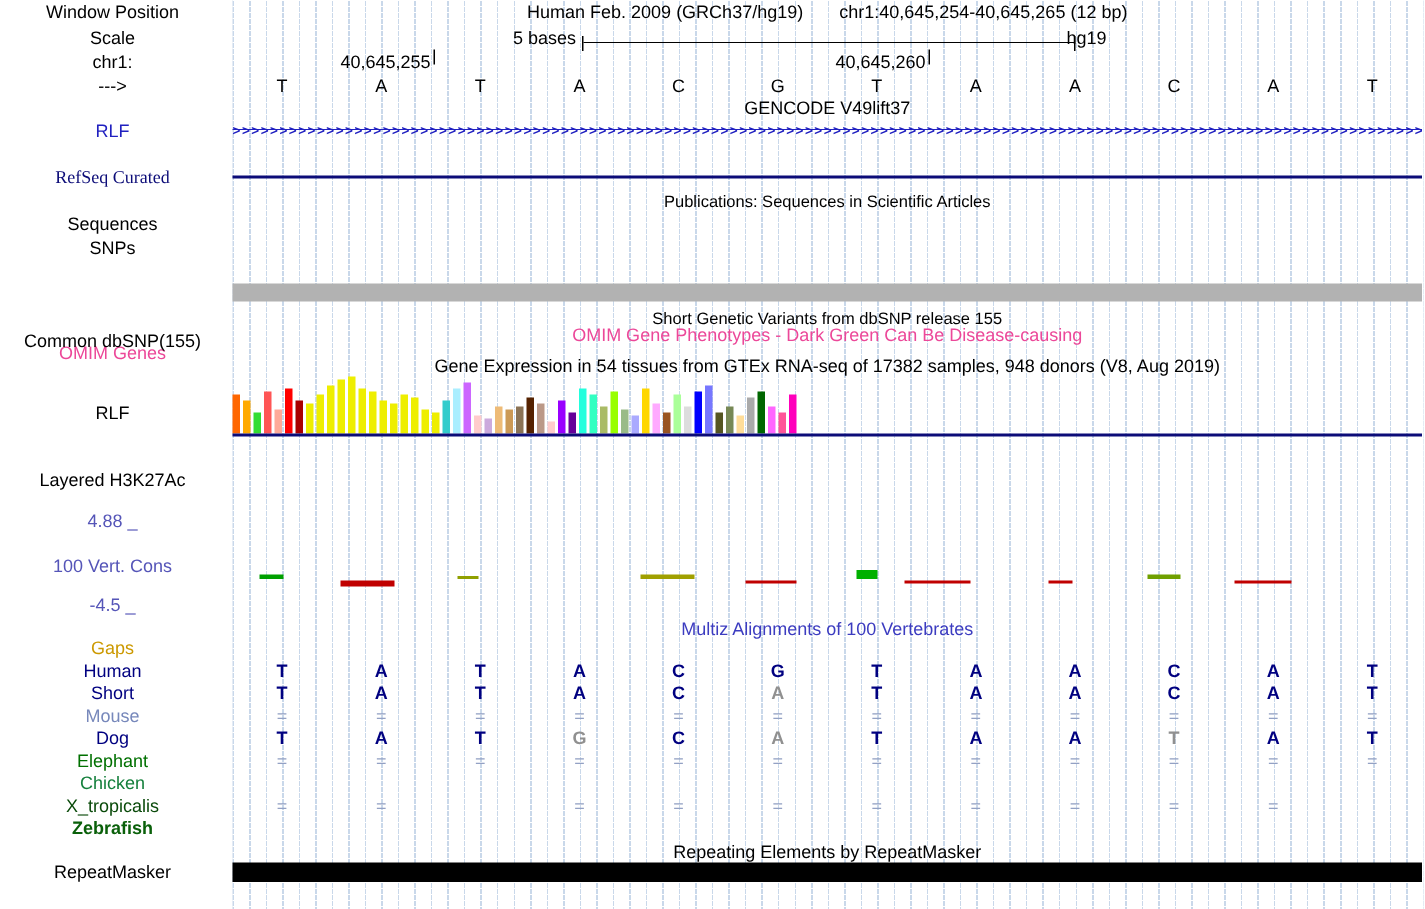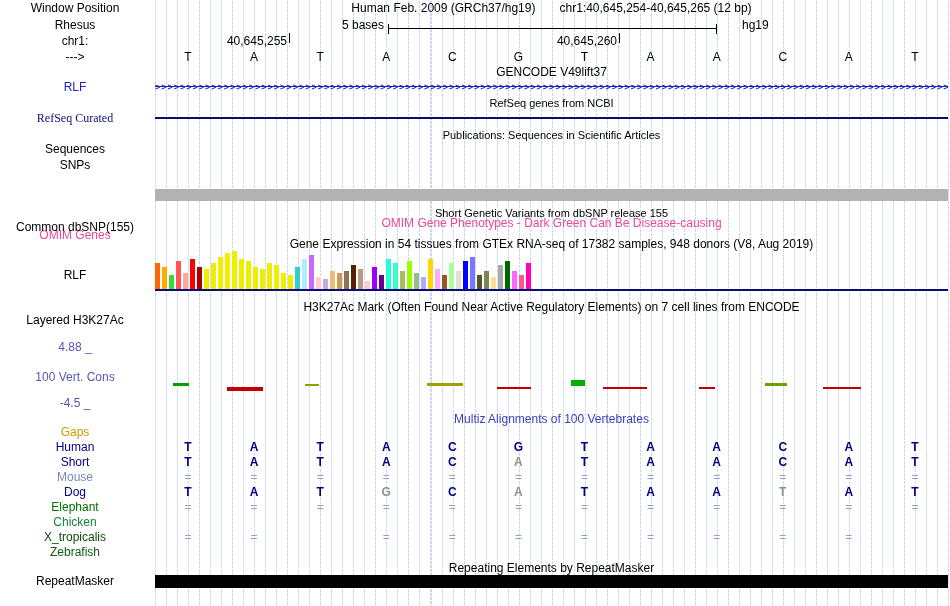--- a/index.html
+++ b/index.html
@@ -28,21 +28,21 @@
   .aln .match{ color:#000080; font-weight:bold; }
   .aln .dim{ color:#909090; font-weight:bold; }
   .aln .eq{ color:#93a1c4; }
   .tick{ position:absolute; width:1px; height:10px; background:#000; top:33px; }
   #scale-bases{ position:absolute; left:240px; width:144px; top:18px; text-align:right; }
   #scale-bar{
     position:absolute; left:388px; top:24px; width:329px; height:10px;
     border-left:1px solid #000; border-right:1px solid #000;
     background:linear-gradient(to bottom,transparent 0,transparent 4px,#000 4px,#000 5px,transparent 5px);
   }
-  #hg19{ position:absolute; left:742px; top:18px; }
+  #hg19{ position:absolute; left:711px; top:18px; }
   #coord-left{ position:absolute; left:187px; width:100px; top:34px; text-align:right; }
   #coord-right{ position:absolute; left:517px; width:100px; top:34px; text-align:right; }
   #gencode-line{
     position:absolute; left:155px; top:82px; width:793px; height:10px; overflow:hidden;
     color:#2020c0; font-size:9px; line-height:10px; letter-spacing:1px; font-weight:bold; white-space:nowrap;
     background:linear-gradient(to bottom,transparent 0,transparent 4px,#2020c0 4px,#2020c0 5px,transparent 5px);
   }
   #refseq-line{ position:absolute; left:155px; top:117px; width:793px; height:2px; background:#0c0c78; }
   #omim-bar{ position:absolute; left:155px; top:189px; width:793px; height:12px; background:#b2b2b2; }
   #gtex-bars{ position:absolute; left:155px; top:250px; width:793px; height:39px; }
@@ -56,21 +56,21 @@
 <body>
 
 <div id="browser">
   <div class="grid"></div>
 
   <div class="lbl" style="top:1px">Window Position</div>
   <div class="ct" style="top:1px">
     <span>Human Feb. 2009 (GRCh37/hg19)</span><span style="margin-left:24px">chr1:40,645,254-40,645,265 (12 bp)</span>
   </div>
 
-  <div class="lbl" style="top:18px">Rhesus</div>
+  <div class="lbl" style="top:18px">Scale</div>
   <div id="scale-bases">5 bases</div>
   <div id="scale-bar"></div>
   <div id="hg19">hg19</div>
 
   <div class="lbl" style="top:34px">chr1:</div>
   <div id="coord-left">40,645,255</div>
   <div class="tick" style="left:289px"></div>
   <div id="coord-right">40,645,260</div>
   <div class="tick" style="left:619px"></div>
 
@@ -87,21 +87,20 @@
       <span>A</span>
       <span>C</span>
       <span>A</span>
       <span>T</span>
     </div>
 
   <div class="ct" style="top:65px">GENCODE V49lift37</div>
   <div class="lbl" style="top:80px;color:#2020c0">RLF</div>
   <div id="gencode-line">&gt;&gt;&gt;&gt;&gt;&gt;&gt;&gt;&gt;&gt;&gt;&gt;&gt;&gt;&gt;&gt;&gt;&gt;&gt;&gt;&gt;&gt;&gt;&gt;&gt;&gt;&gt;&gt;&gt;&gt;&gt;&gt;&gt;&gt;&gt;&gt;&gt;&gt;&gt;&gt;&gt;&gt;&gt;&gt;&gt;&gt;&gt;&gt;&gt;&gt;&gt;&gt;&gt;&gt;&gt;&gt;&gt;&gt;&gt;&gt;&gt;&gt;&gt;&gt;&gt;&gt;&gt;&gt;&gt;&gt;&gt;&gt;&gt;&gt;&gt;&gt;&gt;&gt;&gt;&gt;&gt;&gt;&gt;&gt;&gt;&gt;&gt;&gt;&gt;&gt;&gt;&gt;&gt;&gt;&gt;&gt;&gt;&gt;&gt;&gt;&gt;&gt;&gt;&gt;&gt;&gt;&gt;&gt;&gt;&gt;&gt;&gt;&gt;&gt;&gt;&gt;&gt;&gt;&gt;&gt;&gt;&gt;&gt;&gt;&gt;&gt;&gt;&gt;&gt;&gt;</div>
 
-  <div class="ct sm" style="top:96px">RefSeq genes from NCBI</div>
   <div class="lbl navy" style="top:111px">RefSeq Curated</div>
   <div id="refseq-line"></div>
 
   <div class="ct sm" style="top:128px">Publications: Sequences in Scientific Articles</div>
   <div class="lbl" style="top:142px">Sequences</div>
   <div class="lbl" style="top:158px">SNPs</div>
 
   <div class="ct green" style="top:176px">OMIM Gene Phenotypes - Dark Green Can Be Disease-causing</div>
   <div class="lbl green" style="top:188px">OMIM Genes</div>
   <div id="omim-bar"></div>
@@ -162,21 +161,20 @@
       <div class="gtex-bar" style="left: 329px; height: 18px; background: rgb(119, 136, 85);"></div>
       <div class="gtex-bar" style="left: 336px; height: 12px; background: rgb(255, 221, 153);"></div>
       <div class="gtex-bar" style="left: 343px; height: 24px; background: rgb(170, 170, 170);"></div>
       <div class="gtex-bar" style="left: 350px; height: 28px; background: rgb(0, 102, 0);"></div>
       <div class="gtex-bar" style="left: 357px; height: 18px; background: rgb(255, 102, 255);"></div>
       <div class="gtex-bar" style="left: 364px; height: 14px; background: rgb(255, 85, 153);"></div>
       <div class="gtex-bar" style="left: 371px; height: 26px; background: rgb(255, 0, 187);"></div>
     </div>
   <div id="gtex-base"></div>
 
-  <div class="ct" style="top:300px">H3K27Ac Mark (Often Found Near Active Regulatory Elements) on 7 cell lines from ENCODE</div>
   <div class="lbl" style="top:313px">Layered H3K27Ac</div>
 
   <div class="lbl consblue" style="top:340px">4.88 _</div>
   <div class="lbl consblue" style="top:370px">100 Vert. Cons</div>
   <div class="lbl consblue" style="top:396px">-4.5 _</div>
   <div id="cons-area">
       <div class="cons-mark" style="left: 18px; width: 16px; height: 3px; background: rgb(0, 160, 0); top: 28px;"></div>
       <div class="cons-mark" style="left: 72px; width: 36px; height: 4px; background: rgb(192, 0, 0); top: 32px;"></div>
       <div class="cons-mark" style="left: 150px; width: 14px; height: 2px; background: rgb(144, 160, 0); top: 29px;"></div>
       <div class="cons-mark" style="left: 272px; width: 36px; height: 3px; background: rgb(160, 160, 0); top: 28px;"></div>
@@ -303,21 +301,21 @@
         <span class="eq">=</span>
         <span class="eq">=</span>
         <span class="eq">=</span>
         <span class="eq">=</span>
         <span class="eq">=</span>
         <span class="eq">=</span>
         <span class="eq">=</span>
         <span class="eq">=</span>
         <span></span>
       </div>
-      <div class="lbl" style="top: 545px; color: rgb(10, 96, 10);">Zebrafish</div>
+      <div class="lbl" style="top: 545px; color: rgb(10, 96, 10); font-weight: bold;">Zebrafish</div>
       <div class="row12 aln" style="top: 545px;">
         <span></span>
         <span></span>
         <span></span>
         <span></span>
         <span></span>
         <span></span>
         <span></span>
         <span></span>
         <span></span>

